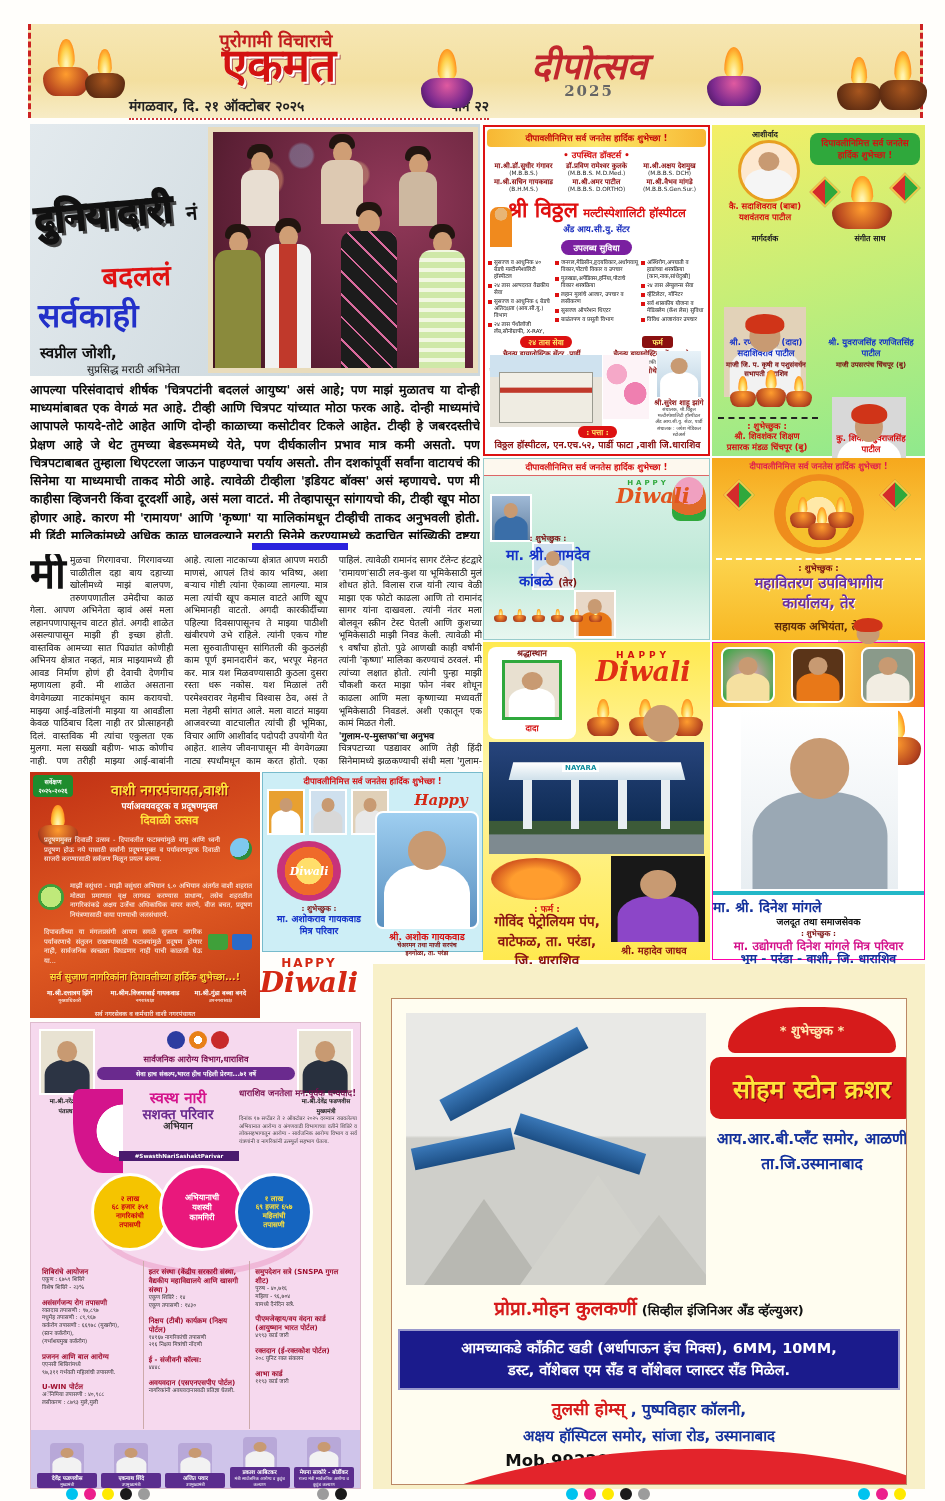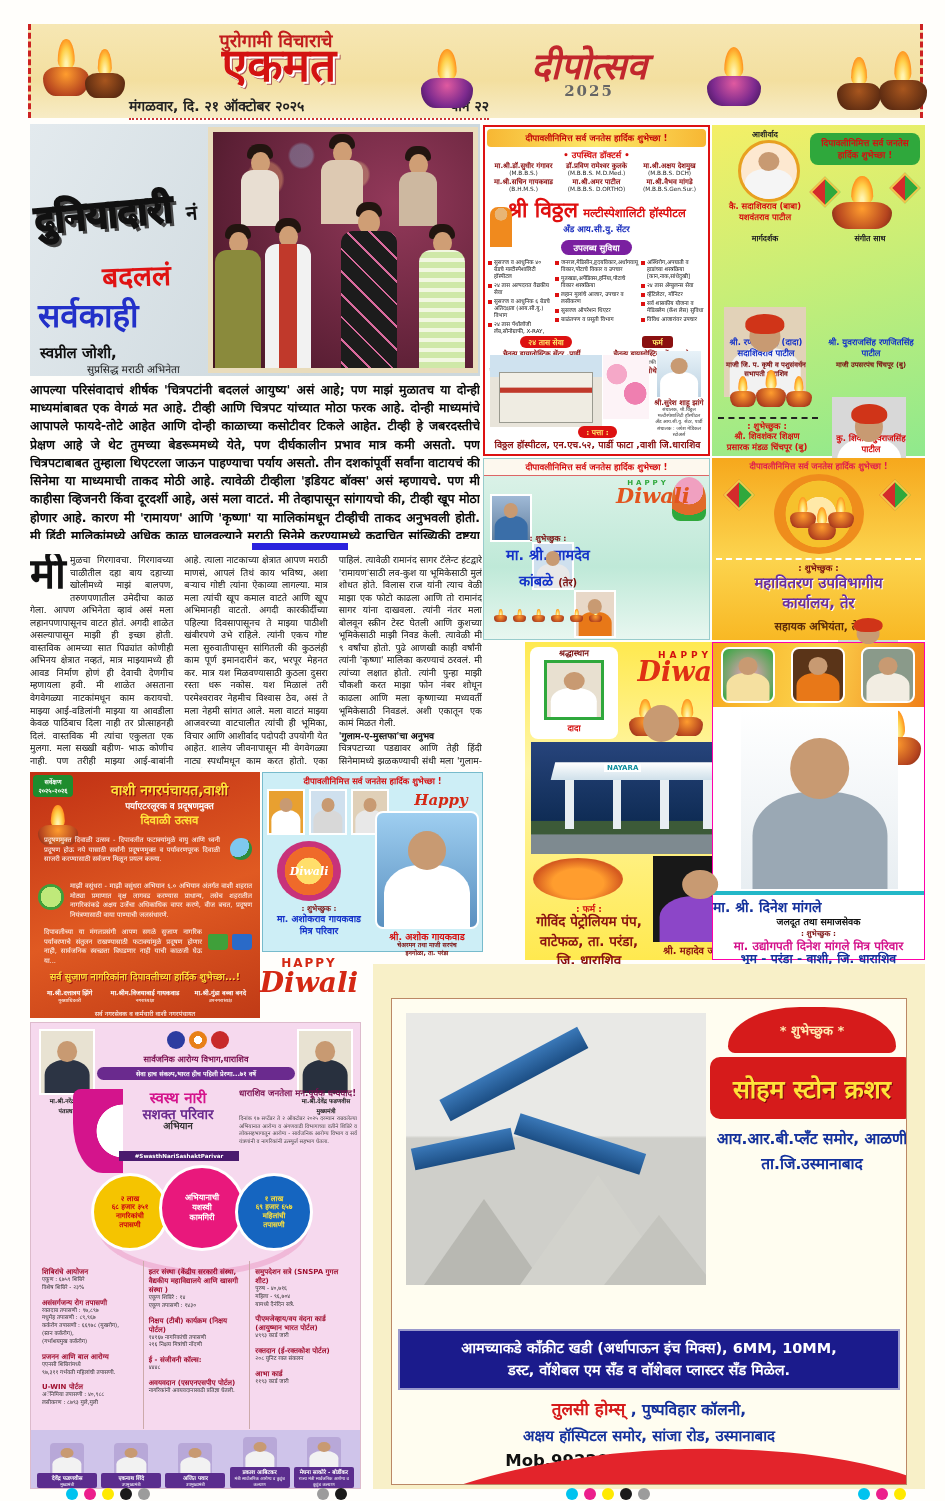--- a/index.html
+++ b/index.html
@@ -146,21 +146,21 @@
   .mahav .mandala{position:absolute;left:62px;top:16px;width:90px;height:80px;border-radius:50%;
     background:radial-gradient(circle,#ffe9a8 0 28%,#f6c12c 29% 55%,#ef8d1c 56% 75%,#fbe38a 76%);}
   .mahav .dashline{position:absolute;left:4px;top:100px;width:205px;border-top:2px dashed #fff;}
   .mahav .shb{font-size:8.6px;font-weight:800;color:#7a1010;text-align:center;}
   .mahav .nm{font-size:15px;font-weight:800;color:#6a2fa0;text-align:center;line-height:1.3;
     text-shadow:1px 1px 0 #fff;}
   .mahav .sub{font-size:11px;font-weight:800;color:#5c2a08;text-align:center;}
 
   
   .petrol{left:483px;top:642px;width:227px;height:318px;
-    background:linear-gradient(180deg,#ffe94f,#fff6a8 40%,#ffe94f);margin-left:42px;}
+    background:linear-gradient(180deg,#ffe94f,#fff6a8 40%,#ffe94f);}
   .petrol .panel{position:absolute;left:5px;top:5px;width:88px;height:92px;background:#fff;
     border-radius:8px;text-align:center;}
   .petrol .pl{font-size:8.4px;font-weight:800;color:#7a1010;}
   .petrol .dada{font-size:8.4px;font-weight:800;color:#d40f0f;}
   .petrol .happy{font-size:9px;letter-spacing:4px;font-weight:800;color:#d40f0f;}
   .petrol .dscript{font-family:"DejaVu Serif",serif;font-style:italic;font-weight:bold;
     font-size:27px;color:#e03014;line-height:.9;}
   .petrol .pump{position:absolute;left:6px;top:100px;width:215px;height:112px;overflow:hidden;
     background:linear-gradient(180deg,#27447c,#0f2c55 70%,#3c5a38 71% 82%,#7e8a90 83%);}
   .petrol .canopy{position:absolute;left:10%;top:18%;width:80%;height:16%;
@@ -678,21 +678,21 @@
     <div class="role">जलदूत तथा समाजसेवक</div>
     <div class="shb">: शुभेच्छुक :</div>
     <div class="sp1">मा. उद्योगपती दिनेश मांगले मित्र परिवार</div>
     <div class="sp2">भूम - परंडा - वाशी, जि. धाराशिव</div>
   </div>
 
   <div class="abs ad washi">
     <div class="badge pre">सर्वेक्षण
 २०२५-२०२६</div>
     <div class="title">वाशी नगरपंचायत,वाशी</div>
-    <div class="sub1">पर्याएटरलूरक व प्रदूषणमुक्त</div>
+    <div class="sub1">पर्याअवयवदूरक व प्रदूषणमुक्त</div>
     <div class="sub2">दिवाळी उत्सव</div>
     <div class="diya abs" style="left:8px;top:34px;width:40px;height:40px">
         <span class="flame"></span>
         <span class="bowl"></span>
       </div>
     <p style="left:14px;top:64px;width:176px">प्रदूषणमुक्त दिवाळी उत्सव - दिपावलीत फटाक्यांमुळे वायु आणि ध्वनी प्रदूषण होऊ नये यासाठी सर्वांनी प्रदूषणमुक्त व पर्यावरणपूरक दिवाळी साजरी करण्यासाठी सर्वजण मिळून प्रयत्न करुया.</p>
     <div class="earth"></div>
     <p style="left:40px;top:110px;width:182px">माझी वसुंधरा - माझी वसुंधरा अभियान ६.० अभियान अंतर्गत वाशी शहरात मोठ्या प्रमाणात वृक्ष लागवड करण्यास प्राधान्य, तसेच शहरातील नागरिकांकडे अक्षय उर्जेचा अधिकाधिक वापर करणे, वीज बचत, प्रदूषण नियंत्रणासाठी वाया पाण्याची जलसंधारणे.</p>
     <div class="leaf"></div>
     <p style="left:14px;top:156px;width:158px">दिपावलीच्या या मंगलप्रसंगी आपण सगळे सुजाण नागरिक पर्यावरणाचे संतुलन राखण्यासाठी फटाक्यांमुळे प्रदूषण होणार नाही, सार्वजनिक स्वच्छता बिघडणार नाही याची काळजी घेऊ या...</p>
@@ -885,20 +885,24 @@
         <div class="conv" style="left:36%;top:44%;width:44%;height:8%;transform:rotate(18deg)"></div>
         <div class="conv" style="left:2%;top:46%;width:34%;height:8%;transform:rotate(-12deg)"></div>
         <div class="pile" style="left:6%;border-width:0 60px 86px 60px;border-color:transparent transparent #b8b8b2 transparent"></div>
         <div class="pile" style="left:38%;border-width:0 78px 110px 78px;border-color:transparent transparent #d2d2cc transparent"></div>
         <div class="pile" style="left:66%;border-width:0 55px 70px 55px;border-color:transparent transparent #c4c4be transparent"></div>
       </div>
       <div class="dome">* शुभेच्छुक *</div>
       <div class="namebox">सोहम स्टोन क्रशर</div>
       <div class="addr pre">आय.आर.बी.प्लँट समोर, आळणी
 ता.जि.उस्मानाबाद</div>
+      <div class="prop">
+        <span class="propn">प्रोप्रा.मोहन कुलकर्णी</span>
+        <span class="propq"> (सिव्हील इंजिनिअर अँड व्हॅल्युअर)</span>
+      </div>
       <div class="blue pre">आमच्याकडे काँक्रीट खडी (अर्धापाऊन इंच मिक्स), 6MM, 10MM,
 डस्ट, वॉशेबल एम सँड व वॉशेबल प्लास्टर सँड मिळेल.</div>
       <div class="tulsi">
         <span class="tn">तुलसी होम्स्</span>
         <span> , पुष्पविहार कॉलनी,</span>
       </div>
       <div class="a3">अक्षय हॉस्पिटल समोर, सांजा रोड, उस्मानाबाद</div>
       <div class="mob">Mob.9922070404, 9422070404</div>
       <div class="swoosh2"></div>
       <div class="swoosh"></div>

